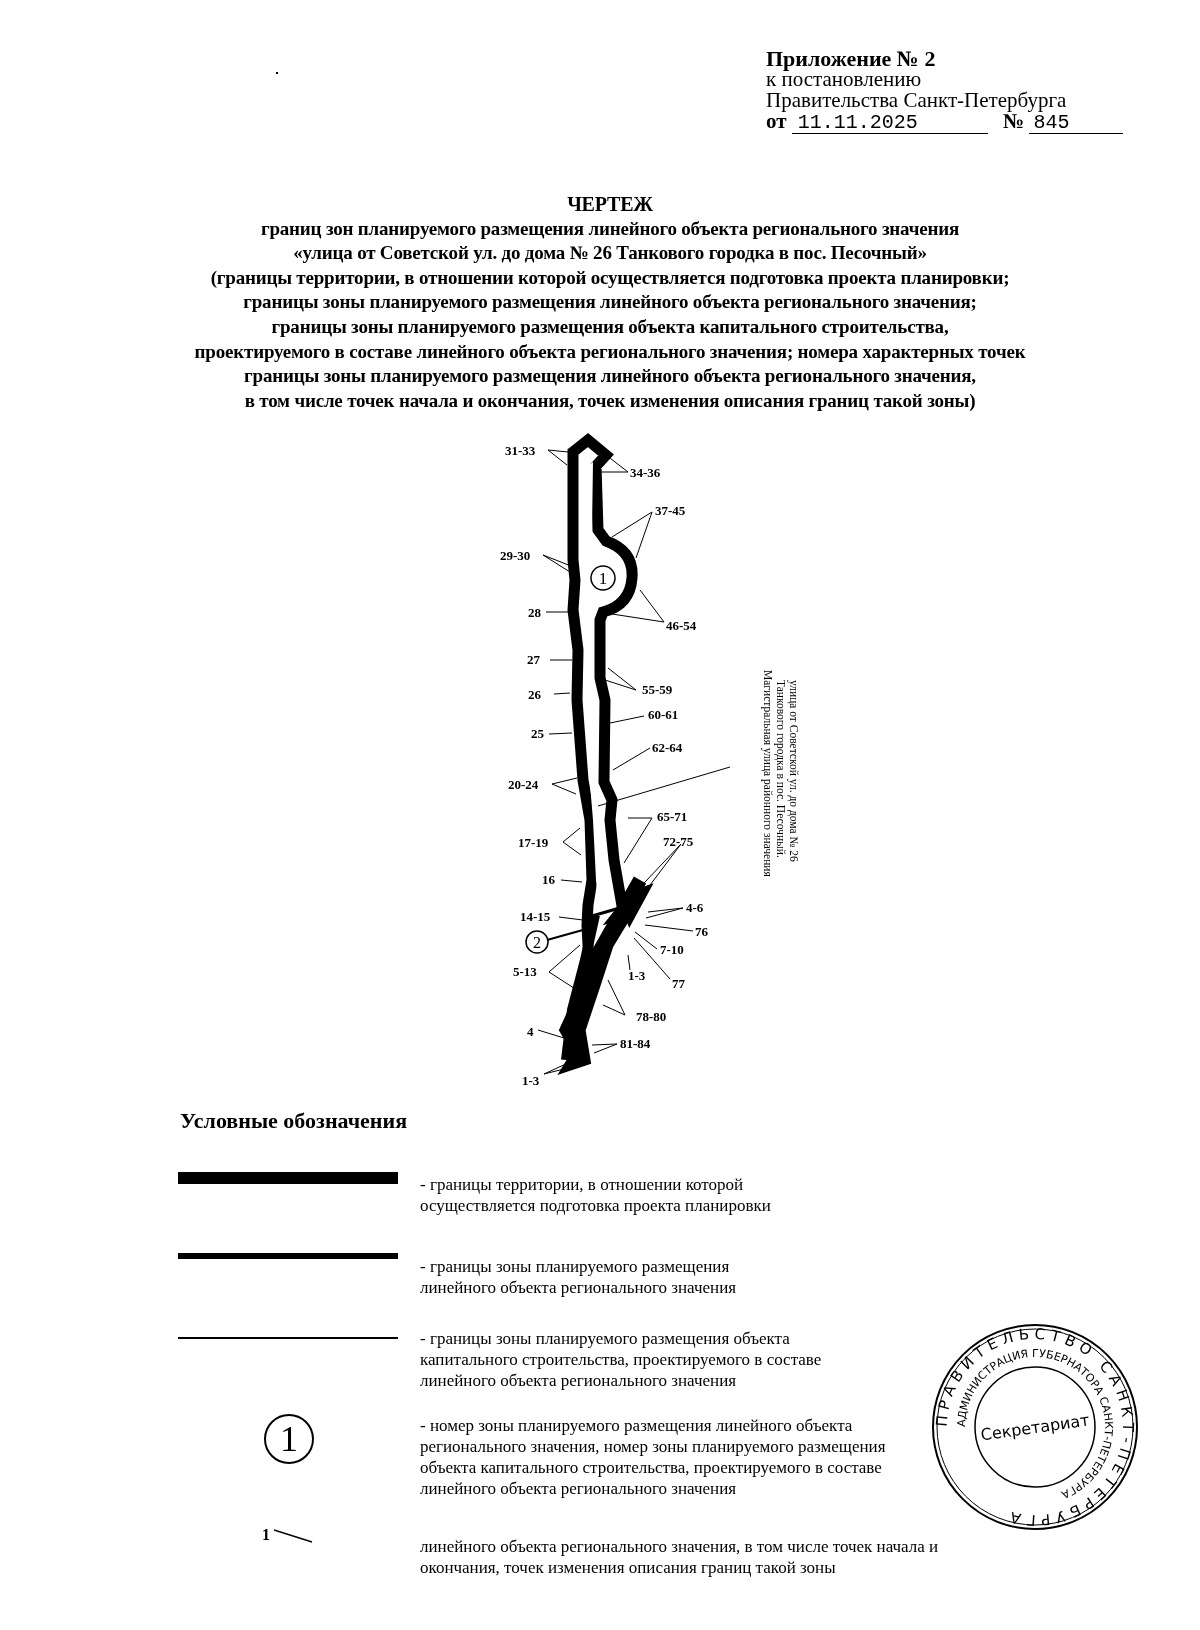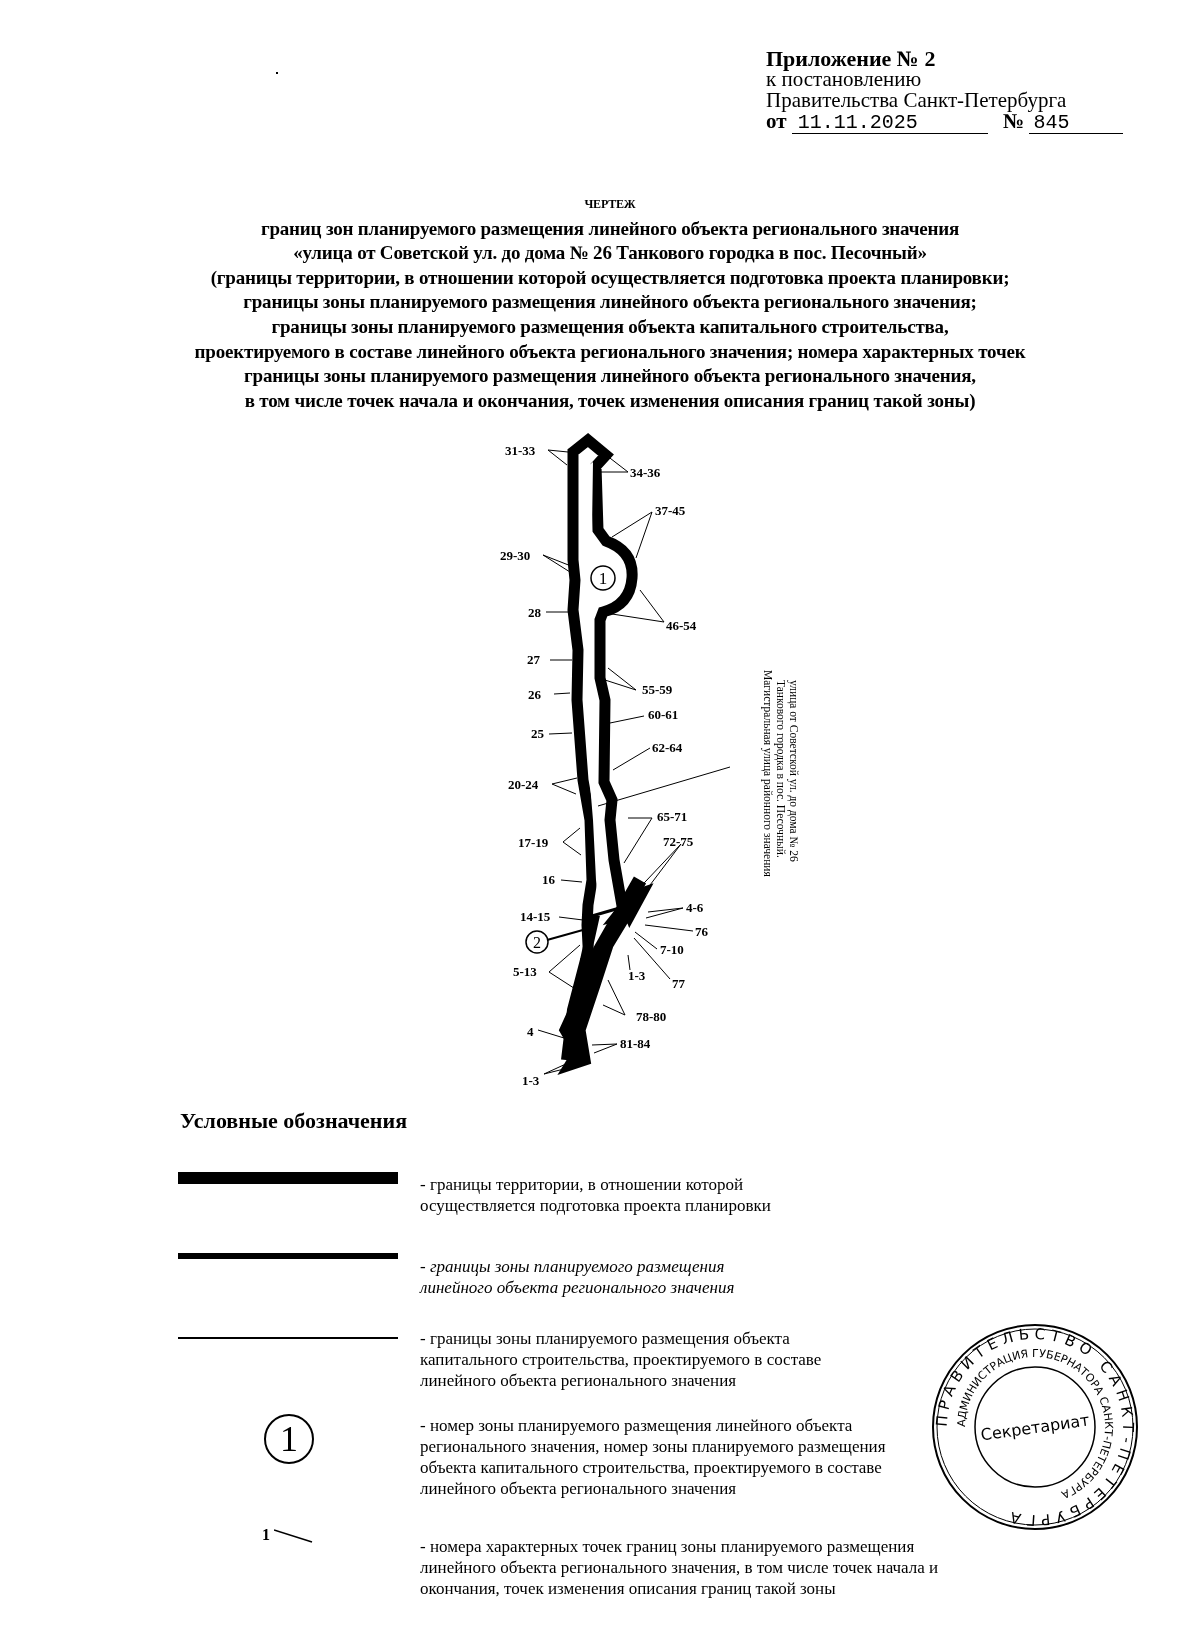--- a/index.html
+++ b/index.html
@@ -8,21 +8,21 @@
   .annex { position: absolute; left: 766px; top: 48px; font-size: 21px; line-height: 21px; }
   .annex .l1 { font-weight: bold; font-size: 22px; }
   .annex .row { white-space: nowrap; }
   .annex .mono { font-family: "Liberation Mono", "DejaVu Sans Mono", monospace; font-size: 20px;
                  display: inline-block; border-bottom: 1.5px solid #000; line-height: 20px; }
   .annex .date { width: 190px; padding-left: 6px; }
   .annex .num { width: 90px; padding-left: 4px; }
   .dot { position: absolute; left: 276px; top: 72px; width: 2px; height: 2px; background: #000; }
   .title { position: absolute; left: 80px; width: 1060px; top: 192px; text-align: center;
            font-weight: bold; font-size: 19px; line-height: 24.6px; letter-spacing: -0.2px; }
-  .title .head { font-size: 12px; }
+  .title .head { font-size: 20px; }
   .drawing { position: absolute; left: 0; top: 0; }
   .legend-title { position: absolute; left: 180px; top: 1108px; font-size: 22px; font-weight: bold; }
   .leg-text { position: absolute; left: 420px; font-size: 17px; line-height: 21px; width: 560px; margin-top: 24px; }
   .leg-line { position: absolute; left: 178px; width: 220px; background: #000; }
   .circ-num { position: absolute; left: 264px; top: 1414px; width: 46px; height: 46px; border: 2px solid #000;
               border-radius: 50%; font-size: 36px; text-align: center; line-height: 46px; }
   .pt-sample { position: absolute; left: 262px; top: 1526px; font-size: 16px; font-weight: bold; }
   .stamp { position: absolute; left: 930px; top: 1322px; }
 </style>
 </head>
@@ -150,21 +150,21 @@
 
 <div class="legend-title">Условные обозначения</div>
 
 <div class="leg-line" style="top:1172px;height:12px;"></div>
 <div class="leg-text" style="top:1150px;">
   <div>- границы территории, в отношении которой</div>
   <div>осуществляется подготовка проекта планировки</div>
 </div>
 
 <div class="leg-line" style="top:1253px;height:6px;"></div>
-<div class="leg-text" style="top:1232px;font-style:italic;">
+<div class="leg-text" style="top:1232px;">
   <div>- границы зоны планируемого размещения</div>
   <div>линейного объекта регионального значения</div>
 </div>
 
 <div class="leg-line" style="top:1337px;height:2px;"></div>
 <div class="leg-text" style="top:1304px;">
   <div>- границы зоны планируемого размещения объекта</div>
   <div>капитального строительства, проектируемого в составе</div>
   <div>линейного объекта регионального значения</div>
 </div>
@@ -177,21 +177,20 @@
   <div>линейного объекта регионального значения</div>
 </div>
 
 <div class="pt-sample">
   <span>1</span>
   <svg width="40" height="16" style="vertical-align:middle">
       <line x1="0" y1="2" x2="38" y2="14" stroke="#000" stroke-width="1.5"></line>
     </svg>
 </div>
 <div class="leg-text" style="top:1512px;">
-  <div>- номера характерных точек границ зоны планируемого размещения</div>
   <div>линейного объекта регионального значения, в том числе точек начала и</div>
   <div>окончания, точек изменения описания границ такой зоны</div>
 </div>
 
 <svg class="stamp" width="210" height="210" viewBox="0 0 210 210">
   <defs>
     <path id="outerArc" d="M 105 105 m -88 0 a 88 88 0 1 1 176 0 a 88 88 0 1 1 -176 0"></path>
     <path id="innerArc" d="M 105 105 m -70 0 a 70 70 0 1 1 140 0 a 70 70 0 1 1 -140 0"></path>
   </defs>
   <circle cx="105" cy="105" r="102" fill="none" stroke="#000" stroke-width="2"></circle>

